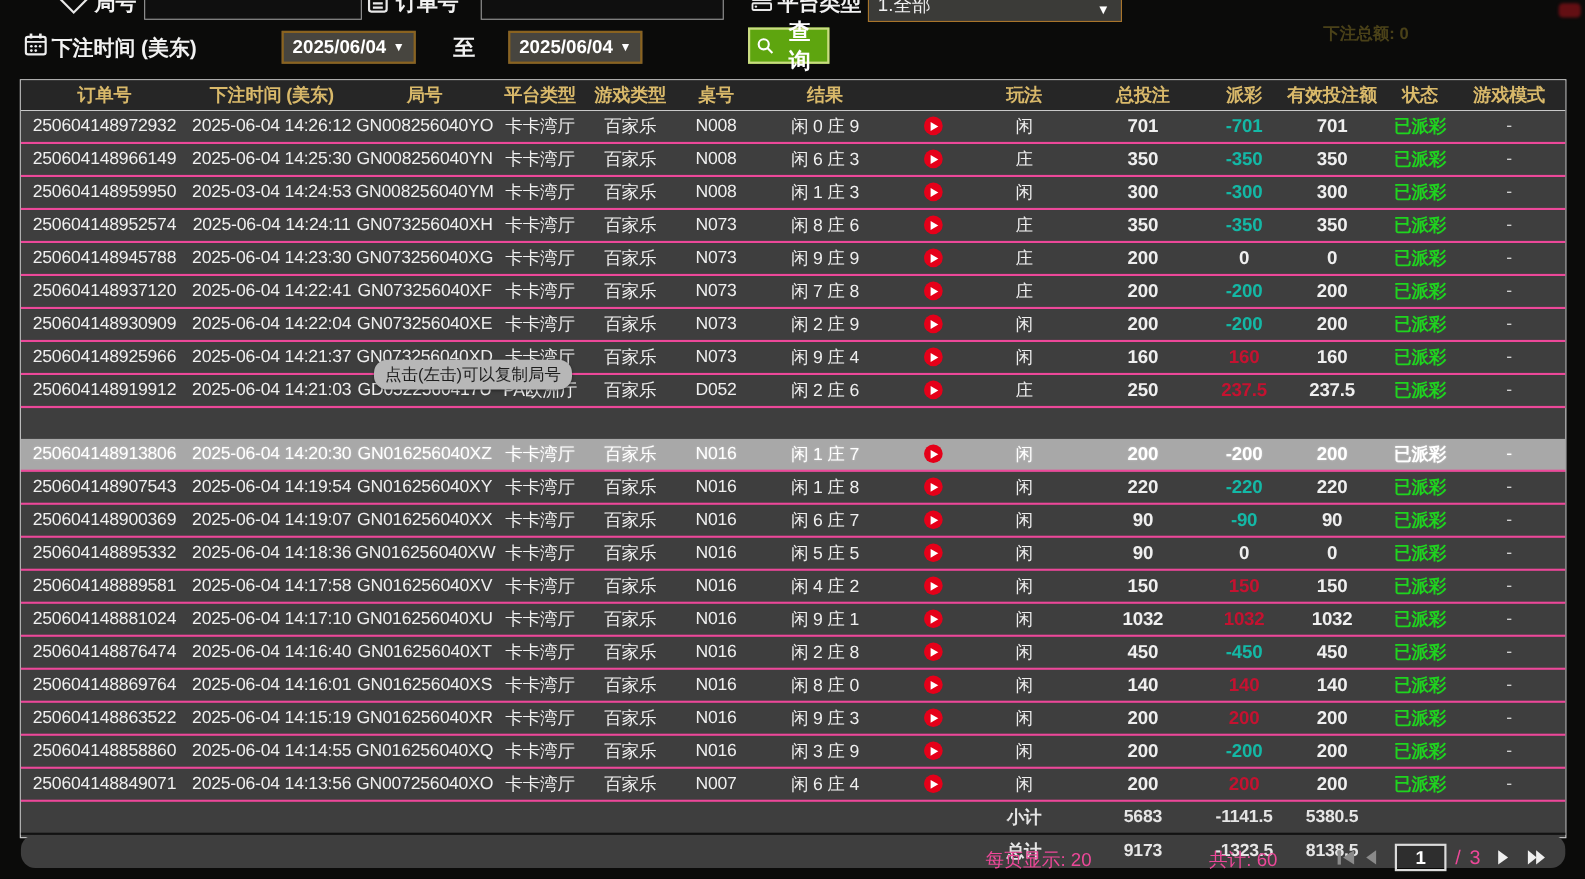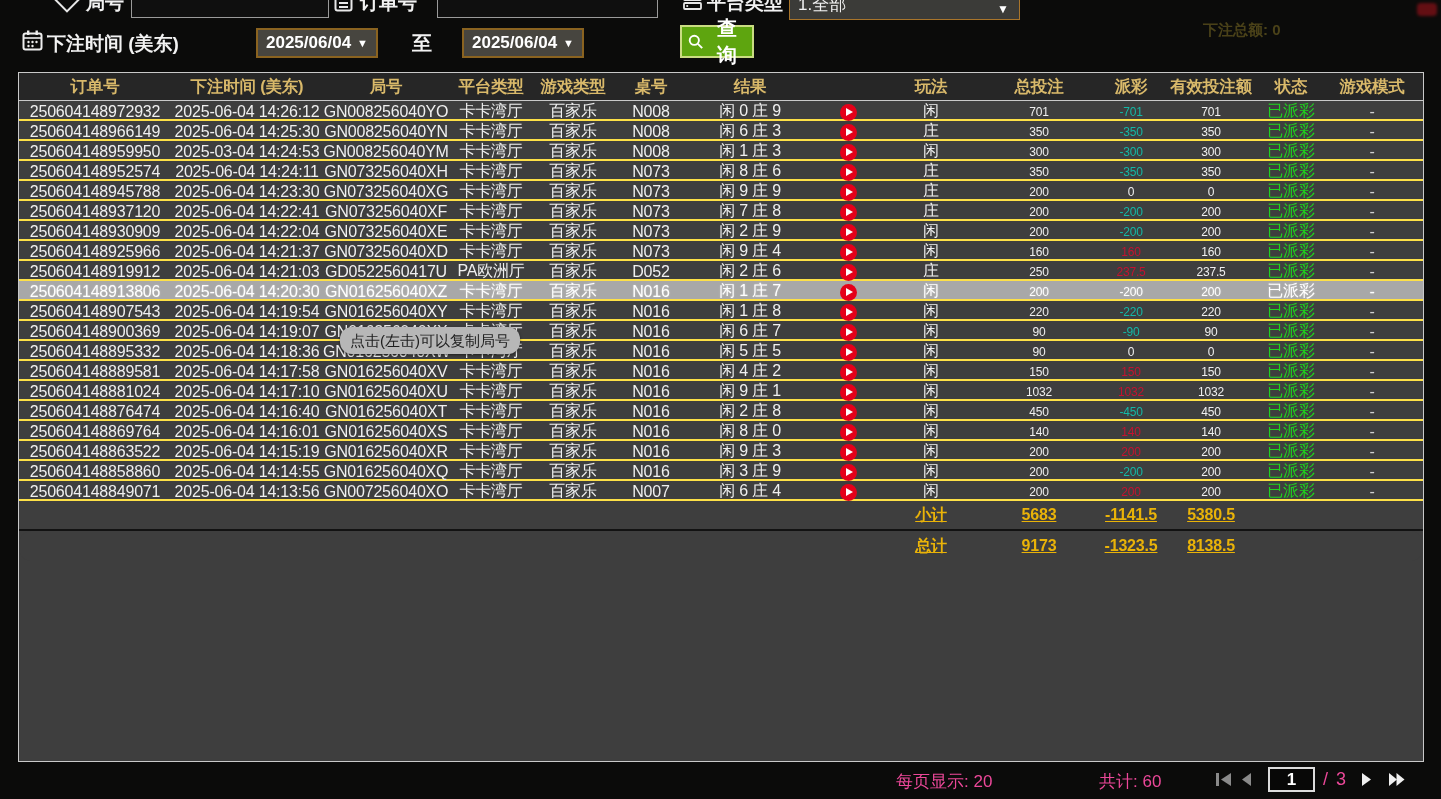--- a/index.html
+++ b/index.html
@@ -21,31 +21,31 @@
     font-size:20px;cursor:pointer;}
   .fainttext{position:absolute;color:#b09a30;opacity:.38;font-size:15px;font-weight:bold;}
   .redsmudge{position:absolute;background:#7a1016;border-radius:4px;filter:blur(1.5px);opacity:.8;}
   
   #tbl{position:absolute;left:18px;top:72px;width:1406px;height:690px;
     border:1px solid #c9c9c9;box-sizing:border-box;background:#3e3e3e;}
   .trow{display:grid;grid-template-columns:152px 152px 126px 84px 80px 76px 122px 74px 92px 124px 60px 100px 60px 1fr;
     align-items:center;box-sizing:border-box;}
   .thead{height:28px;background:#262626;border-bottom:1px solid #c9c9c9;}
   .thead .c{color:#d9b96a;font-weight:bold;font-size:16.5px;}
-  .drow{height:20px;background:#3e3e3e;border-bottom:2px solid #fde047;}
-  .drow.hl{background:#a8a8a8;}
+  .drow{height:30px;background:#3e3e3e;border-bottom:2px solid #ec4899;}
+  .drow.hl{background:#a8a8a8;margin-top:28px;}
   .sumrow{height:30px;background:#3e3e3e;border-bottom:2px solid #121212;}
   .sumrow.last{border-bottom:none;border-radius:13px;}
-  .sumrow .c{color:#eab308;font-weight:bold;text-decoration:underline;}
+  .sumrow .c{color:#e5e5e5;font-weight:bold;}
   .c{text-align:center;font-size:16px;color:#efefef;white-space:nowrap;overflow:visible;letter-spacing:-.2px;}
-  .num{font-weight:normal;font-size:12px;}
+  .num{font-weight:bold;font-size:17px;}
   .pc-green{color:#14b8a6;}
   .pc-red{color:#c41230;}
   .pc-white{color:#efefef;}
-  .st{color:#1fd41f;font-size:16px;}
+  .st{color:#1fd41f;font-size:16px;font-weight:bold;}
   .mode{color:#cfcfcf;}
   .hl .pc-green{color:#48ff48;}
   .hl .st{color:#43ff43;}
   .hl .c{color:#fff;text-shadow:0 0 2px rgba(255,255,255,.4);}
   .play{display:inline-block;width:17px;height:17px;border-radius:50%;background:#e50019;
     position:relative;vertical-align:middle;cursor:pointer;}
   .play::after{content:"";position:absolute;left:6px;top:4.5px;border-left:7px solid #fff;
     border-top:4px solid transparent;border-bottom:4px solid transparent;}
   
   #tooltip{position:absolute;left:340px;top:327px;height:27px;line-height:27px;padding:0 10px;

